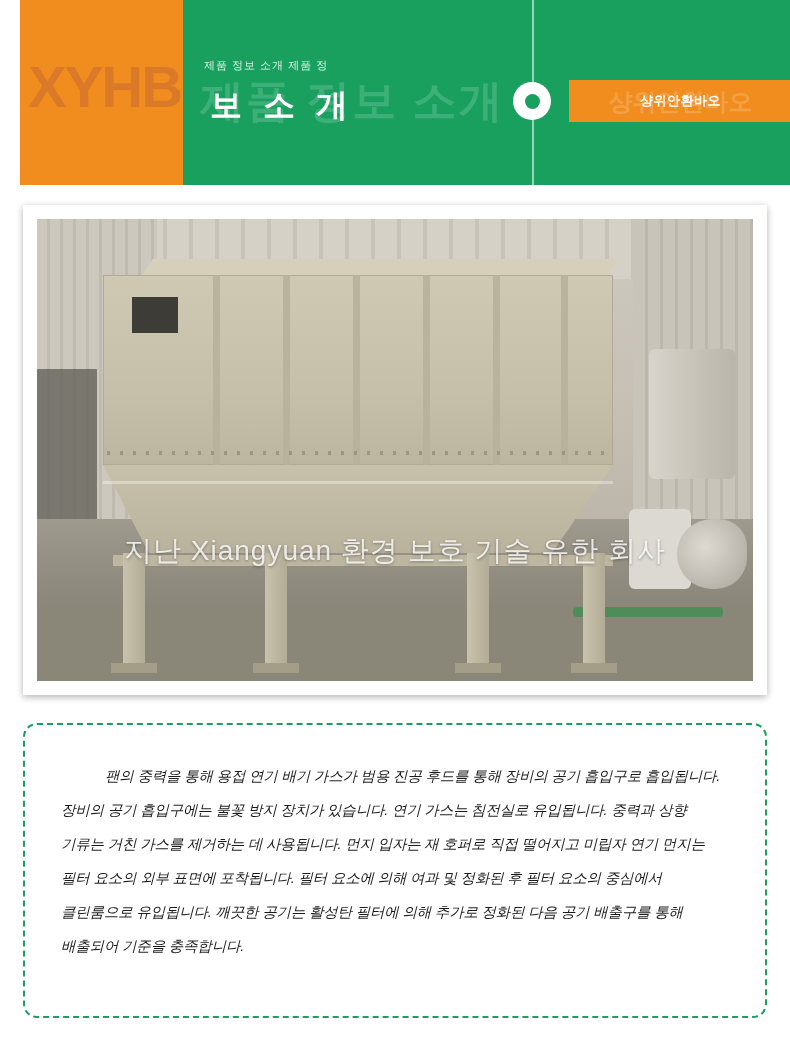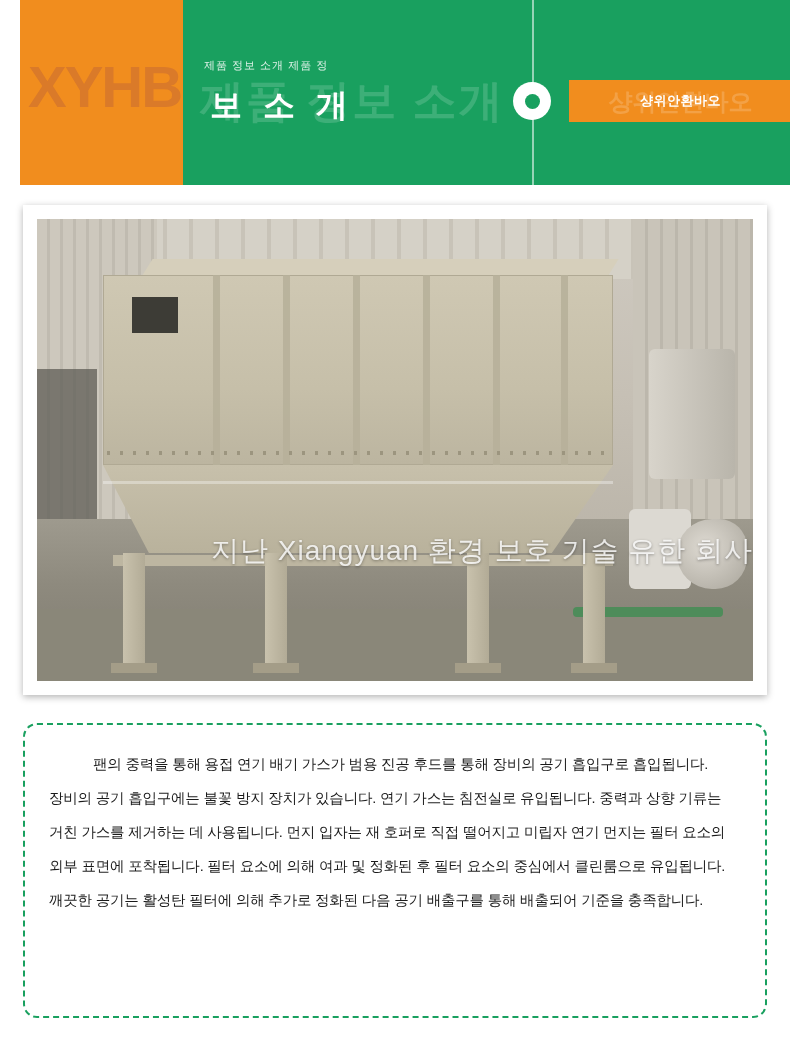--- a/index.html
+++ b/index.html
@@ -287,21 +287,21 @@
     position: absolute;
     height: 4px;
     background: repeating-linear-gradient(90deg,#9c957f 0px,#9c957f 3px,transparent 3px,transparent 13px);
   }
 
   .photo-watermark {
     position: absolute;
     left: 0;
     top: 313px;
     width: 716px;
-    text-align: right;
+    text-align: center;
     font-size: 28px;
     color: rgba(255,255,255,0.82);
     letter-spacing: 1px;
     text-shadow: 0 1px 3px rgba(0,0,0,0.35);
     white-space: nowrap;
     font-weight: 400;
   }
 
   
   .desc-box {
@@ -315,22 +315,23 @@
     box-sizing: border-box;
     background: #ffffff;
     padding: 22px 24px 0 24px;
   }
   .desc-text {
     font-size: 14.5px;
     line-height: 2.35;
     color: #1a1a1a;
     text-indent: 44px;
     letter-spacing: -0.2px;
-    margin: 0;
+    margin: 12px;
     word-break: keep-all;
+    font-style: italic;
   }
 </style>
 </head>
 <body>
 
 <div class="page">
 
   <div class="header">
     <div class="header-orange-block"></div>
 

